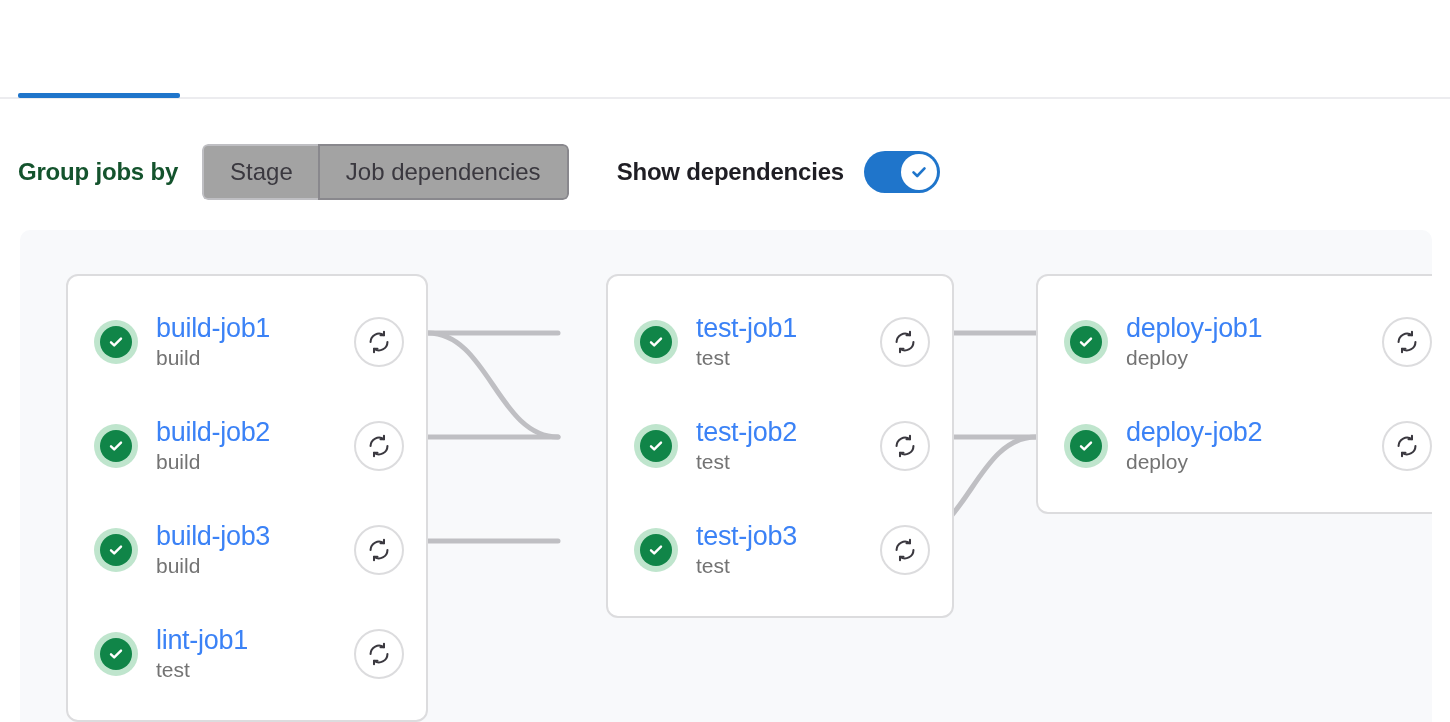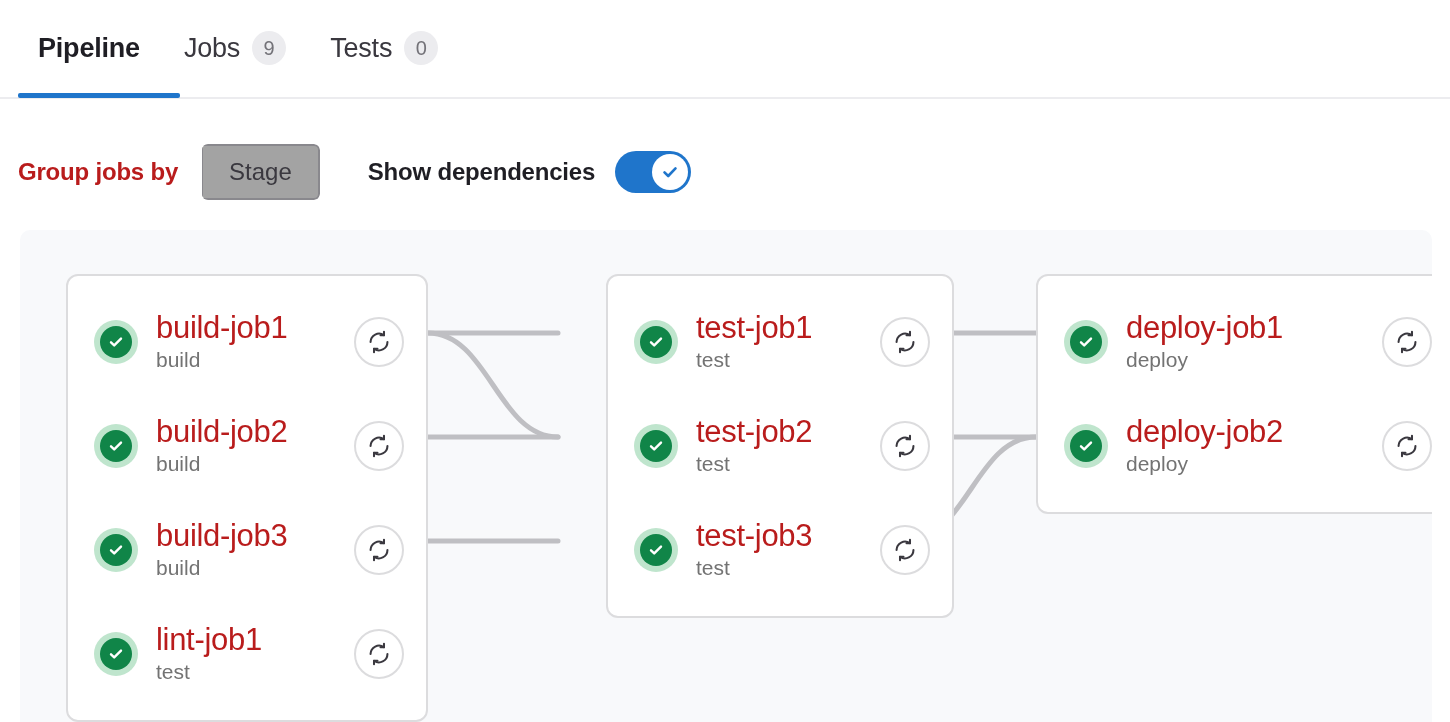--- a/index.html
+++ b/index.html
@@ -67,21 +67,21 @@
   
   .controls {
     position: absolute;
     left: 18px; top: 144px;
     display: flex;
     align-items: center;
   }
   .controls-label {
     font-size: 24px;
     font-weight: bold;
-    color: #b91c1c;
+    color: #14532d;
     letter-spacing: -0.2px;
   }
   .segmented {
     display: flex;
     margin-left: 24px;
     border-radius: 6px;
     overflow: hidden;
     height: 56px;
   }
   .seg {
@@ -189,22 +189,22 @@
     display: flex;
     align-items: center;
     justify-content: center;
   }
   .job-text {
     flex: 1 1 auto;
     margin-left: 18px;
     min-width: 0;
   }
   .job-name {
-    font-size: 31px;
-    color: #b91c1c;
+    font-size: 27px;
+    color: #3b82f6;
     line-height: 1.12;
     letter-spacing: -0.3px;
     white-space: nowrap;
   }
   .job-stage {
     font-size: 21px;
     color: #737373;
     line-height: 1.25;
     margin-top: 2px;
   }
@@ -217,41 +217,29 @@
     display: flex;
     align-items: center;
     justify-content: center;
     cursor: pointer;
   }
 </style>
 </head>
 <body>
 
 <div class="tabs-bar">
-  <div class="tabs-row">
-    <div class="tab active">
-      <span class="tab-label">Pipeline</span>
-    </div>
-    <div class="tab">
-      <span class="tab-label">Jobs</span>
-      <span class="tab-badge">9</span>
-    </div>
-    <div class="tab">
-      <span class="tab-label">Tests</span>
-      <span class="tab-badge">0</span>
-    </div>
-  </div>
   <div class="tab-underline"></div>
 </div>
 
 <div class="controls">
   <span class="controls-label">Group jobs by</span>
 
   <div class="segmented">
     <div class="seg">Stage</div>
+    <div class="seg">Job dependencies</div>
   </div>
 
   <div class="toggle-group">
     <span class="toggle-label">Show dependencies</span>
     <div class="toggle">
       <span class="toggle-knob">
         <svg width="22" height="22" viewBox="0 0 22 22">
           <path d="M5.5 11.3 L9.2 15 L16.5 7.4" fill="none" stroke="#1f75cb" stroke-width="2.6" stroke-linecap="round" stroke-linejoin="round"></path>
         </svg>
       </span>

